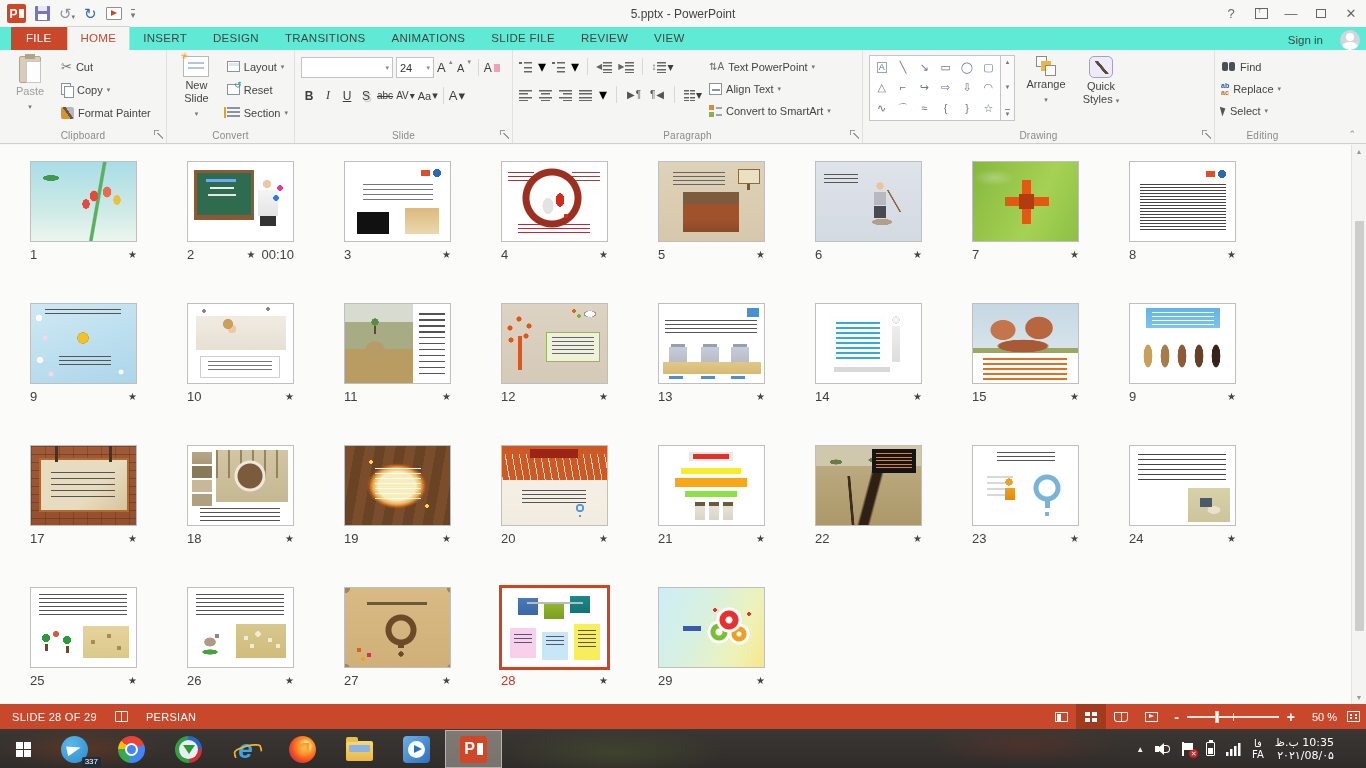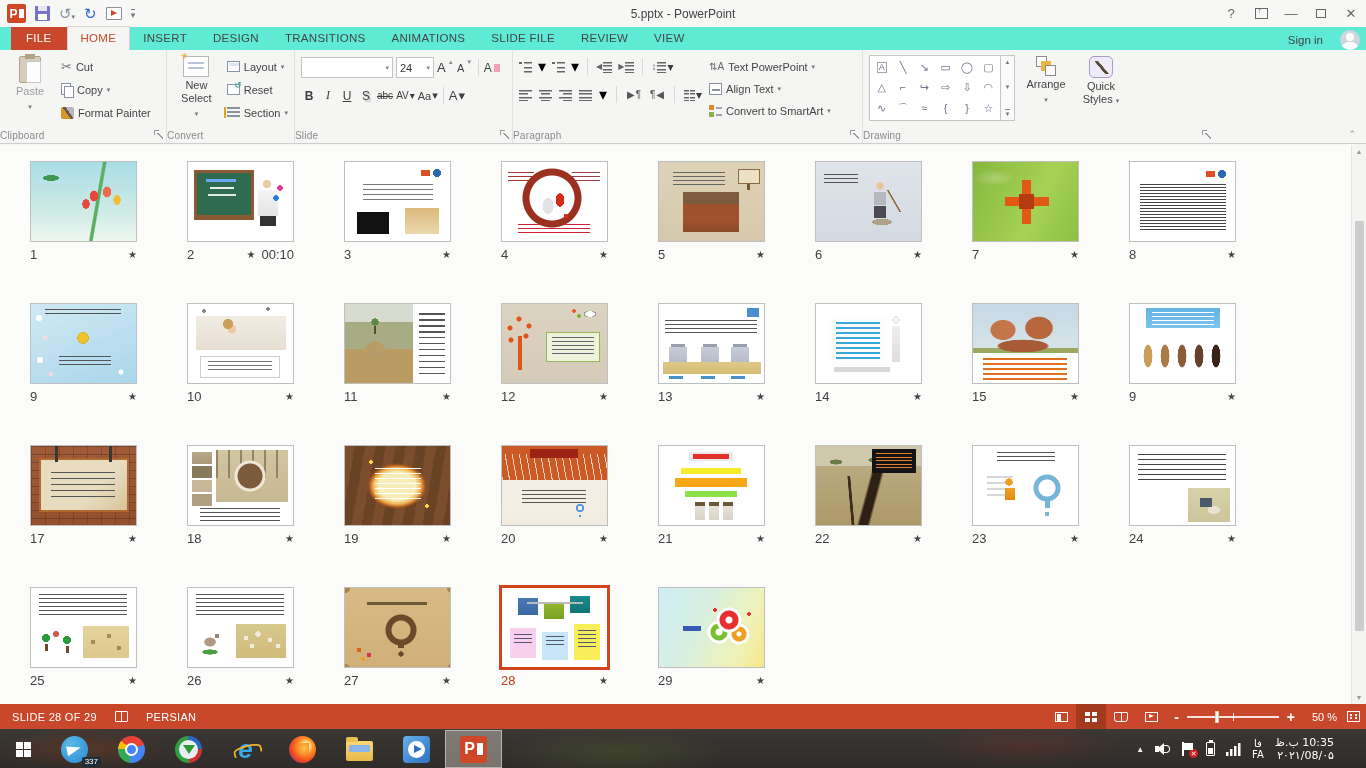--- a/index.html
+++ b/index.html
@@ -35,21 +35,21 @@
 .tab.active{background:#f5f5f4;color:#c9472a;border:1px solid #d4d4d4;border-bottom:none}
 .signin{position:absolute;right:6px;top:3px;display:flex;align-items:center;gap:17px;color:#444}
 .avatar{width:20px;height:20px;border-radius:50%;background:#cfd6dd;position:relative;overflow:hidden}
 .avatar::before{content:"";position:absolute;left:6px;top:3px;width:8px;height:8px;border-radius:50%;background:#fff}
 .avatar::after{content:"";position:absolute;left:2px;top:12px;width:16px;height:10px;border-radius:50% 50% 0 0;background:#fff}
 
 
 .ribbon{display:flex;height:94px;background:#f5f5f4;border-bottom:1px solid #cfcfcf;position:relative}
 .grp{position:relative;height:100%;padding:5px 6px 16px;display:flex;gap:7px;align-items:flex-start}
 .grp+.grp{border-left:1px solid #e1e1e0}
-.grplabel{position:absolute;bottom:2px;left:0;right:0;text-align:left;font-size:10px;color:#8a8a8a;letter-spacing:.2px}
+.grplabel{position:absolute;bottom:2px;left:0;right:0;text-align:center;font-size:10px;color:#8a8a8a;letter-spacing:.2px}
 .dlg{position:absolute;right:3px;bottom:4px;width:9px;height:9px;background:
  linear-gradient(#9a9a9a,#9a9a9a) 0 0/5px 1px no-repeat,
  linear-gradient(#9a9a9a,#9a9a9a) 0 0/1px 5px no-repeat,
  linear-gradient(45deg,transparent 45%,#9a9a9a 46% 60%,transparent 61%) 3px 3px/6px 6px no-repeat}
 .bigbtn{display:flex;flex-direction:column;align-items:center;width:48px;font-size:11px;color:#444;text-align:center;line-height:13px;gap:2px;padding-top:1px}
 .bigbtn .dd,.sbtn .dd{font-size:7px;color:#777}
 .bigbtn.dim{color:#9d9d9d}
 .stack{display:flex;flex-direction:column;gap:6px;padding-top:3px}
 .sbtn{display:flex;align-items:center;gap:4px;font-size:11px;color:#444;height:17px;white-space:nowrap}
 .ic-paste{width:22px;height:27px;background:#d8cdb8;border:1px solid #b0a488;border-radius:2px;position:relative}
@@ -288,21 +288,21 @@
             <span>Format Painter</span>
           </div>
       </div>
       <span class="dlg"></span>
       <div class="grplabel">Clipboard</div>
     </div>
 
     <div class="grp" style="width:128px">
       <div class="bigbtn">
         <span class="ic-newslide"></span>
-        <span>New Select</span>
+        <span>New Slide</span>
         <span class="dd">▾</span>
       </div>
       <div class="stack">
         <div class="sbtn">
             <span class="ic-layout"></span>
             <span>Layout</span>
             <span class="dd">▾</span>
           </div>
         <div class="sbtn">
             <span class="ic-reset"></span>
@@ -454,20 +454,39 @@
         <span class="dd">▾</span>
       </div>
       <div class="bigbtn">
         <span class="ic-qstyle"></span>
         <span><span>Quick</span><br><span>Styles</span> <span class="dd">▾</span></span>
       </div>
       <span class="dlg"></span>
       <div class="grplabel">Drawing</div>
     </div>
 
+    <div class="grp" style="width:96px">
+      <div class="pstack">
+        <div class="sbtn">
+            <span class="ic-find"></span>
+            <span>Find</span>
+          </div>
+        <div class="sbtn">
+            <span class="ic-replace">ab<b>ac</b></span>
+            <span>Replace</span>
+            <span class="dd">▾</span>
+          </div>
+        <div class="sbtn">
+            <span class="ic-select"></span>
+            <span>Select</span>
+            <span class="dd">▾</span>
+          </div>
+      </div>
+      <div class="grplabel">Editing</div>
+    </div>
 
     <span class="collapse">⌃</span>
   </div>
 
   <div class="sorter" id="sorter">
       <div class="cell">
         <div class="thumb s1"></div>
         <div class="labelrow">
           <span class="num">1</span>
           <span class="star">★</span>

